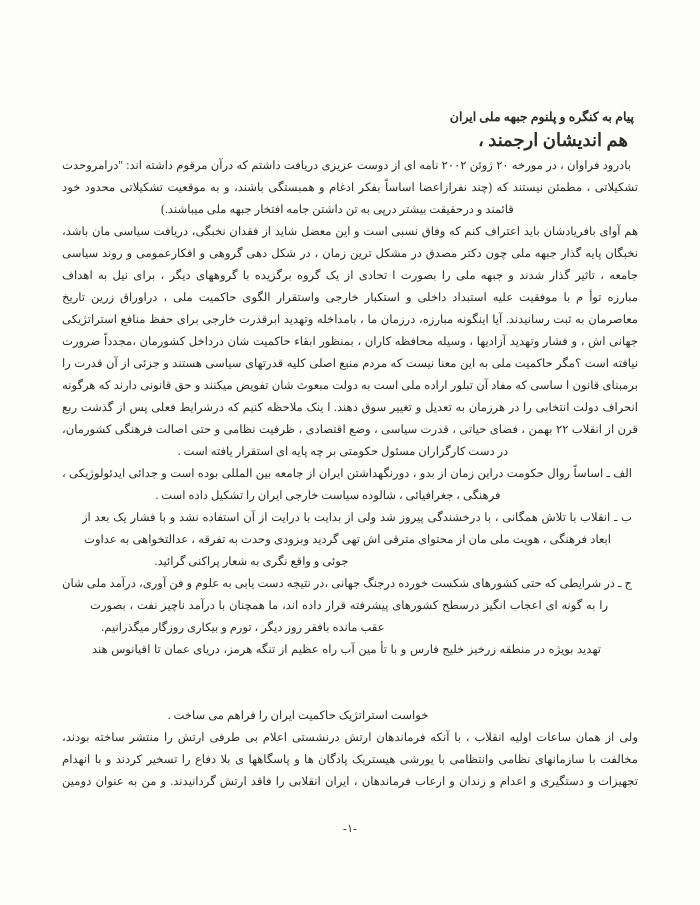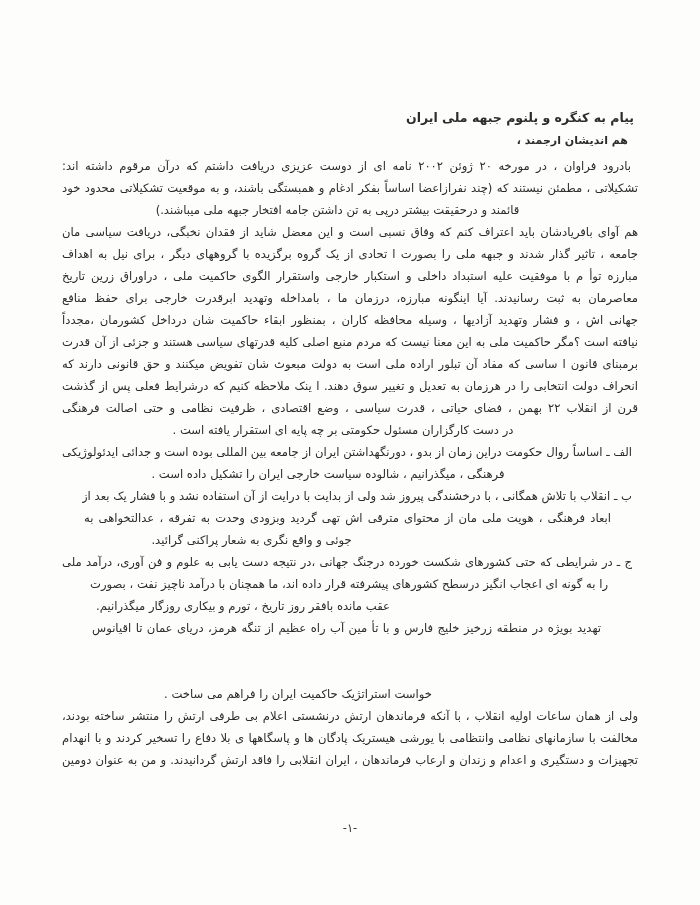--- a/index.html
+++ b/index.html
@@ -8,38 +8,39 @@
     font-family:"DejaVu Sans", sans-serif;
   }
   .page{
     position:relative;
     width:700px;
     height:905px;
     margin:0 auto;
     background:#fdfdfc;
     color:#2e2c2a;
     overflow:hidden;
+    font-family:Liberation Serif, serif;
   }
   .text-col{
     position:absolute;
     top:106px;
     right:62px;
     left:62px;
     direction:rtl;
   }
   .doc-title{
     font-weight:bold;
     font-size:12.5px;
     line-height:23px;
     text-align:right;
     padding-right:4px;
   }
   .doc-salutation{
     font-weight:bold;
-    font-size:11px;
+    font-size:18px;
     line-height:23px;
     text-align:right;
     padding-right:10px;
     margin-bottom:3px;
   }
   .line{
     font-size:11.6px;
     line-height:22px;
     height:22px;
     white-space:nowrap;
@@ -70,37 +71,38 @@
 
 <div class="page">
   <div class="text-col">
     <div class="doc-title">پیام به کنگره و پلنوم جبهه ملی ایران</div>
     <div class="doc-salutation">هم اندیشان ارجمند ،</div>
     <div id="body-lines">
         <div class="line full" style="padding-right: 7px;">بادرود فراوان ، در مورخه ۲۰ ژوئن ۲۰۰۲ نامه ای از دوست عزیزی دریافت داشتم که درآن مرقوم داشته اند: "درامروحدت</div>
         <div class="line full">تشکیلاتی ، مطمئن نیستند که (چند نفرازاعضا اساساً بفکر ادغام و همبستگی باشند، و به موقعیت تشکیلاتی محدود خود</div>
         <div class="line end" style="padding-right: 25px;">قائمند و درحقیقت بیشتر درپی به تن داشتن جامه افتخار جبهه ملی میباشند.)</div>
         <div class="line full">هم آوای بافریادشان باید اعتراف کنم که وفاق نسبی است و این معضل شاید از فقدان نخبگی، دریافت سیاسی مان باشد، زیرا</div>
+        <div class="line full">نخبگان پایه گذار جبهه ملی چون دکتر مصدق در مشکل ترین زمان ، در شکل دهی گروهی و افکارعمومی و روند سیاسی</div>
         <div class="line full">جامعه ، تاثیر گذار شدند و جبهه ملی را بصورت ا تحادی از یک گروه برگزیده با گروههای دیگر ، برای نیل به اهداف</div>
         <div class="line full">مبارزه توأ م با موفقیت علیه استبداد داخلی و استکبار خارجی واستقرار الگوی حاکمیت ملی ، دراوراق زرین تاریخ</div>
         <div class="line full">معاصرمان به ثبت رسانیدند. آیا اینگونه مبارزه، درزمان ما ، بامداخله وتهدید ابرقدرت خارجی برای حفظ منافع استراتژیکی</div>
         <div class="line full">جهانی اش ، و فشار وتهدید آزادیها ، وسیله محافظه کاران ، بمنظور ابقاء حاکمیت شان درداخل کشورمان ،مجدداً ضرورت</div>
         <div class="line full">نیافته است ؟مگر حاکمیت ملی  به این معنا نیست که مردم منبع اصلی کلیه قدرتهای سیاسی هستند و جزئی از آن قدرت را</div>
         <div class="line full">برمبنای قانون ا ساسی که مفاد آن تبلور اراده ملی است به دولت مبعوث شان تفویض میکنند و حق قانونی دارند که هرگونه</div>
         <div class="line full">انحراف دولت انتخابی را در هرزمان به تعدیل و تغییر سوق دهند. ا ینک ملاحظه کنیم که درشرایط فعلی پس از گذشت ربع</div>
         <div class="line full">قرن از انقلاب ۲۲ بهمن ، فضای حیاتی ، قدرت سیاسی ، وضع اقتصادی ، ظرفیت نظامی و حتی اصالت فرهنگی کشورمان،</div>
         <div class="line end" style="padding-right: 14px;">در دست کارگزاران مسئول حکومتی بر چه پایه ای استقرار یافته است .</div>
         <div class="line full" style="padding-right: 6px;">الف ـ اساساً روال حکومت دراین زمان از بدو ، دورنگهداشتن ایران از جامعه بین المللی بوده است و جدائی ایدئولوژیکی ،</div>
-        <div class="line end" style="padding-right: 44px;">فرهنگی ، میگذرانیم ، شالوده سیاست خارجی ایران را تشکیل داده است .</div>
+        <div class="line end" style="padding-right: 44px;">فرهنگی ، جغرافیائی ، شالوده سیاست خارجی ایران را تشکیل داده است .</div>
         <div class="line full" style="padding-right: 6px; margin-left: 20px;">ب ـ انقلاب با تلاش همگانی ، با درخشندگی پیروز شد ولی از بدایت با درایت از آن استفاده نشد و با فشار یک بعد از</div>
         <div class="line full" style="padding-right: 27px; padding-left: 22px;">ابعاد فرهنگی ، هویت ملی مان از محتوای مترقی اش تهی گردید وبزودی وحدت به تفرقه ، عدالتخواهی به عداوت</div>
         <div class="line end" style="padding-right: 197px;">جوئی و واقع نگری به شعار پراکنی گرائید.</div>
         <div class="line full" style="padding-right: 6px;">ج ـ در شرایطی که حتی کشورهای شکست خورده درجنگ جهانی ،در نتیجه دست یابی به علوم و فن آوری، درآمد ملی شان</div>
         <div class="line full" style="padding-right: 30px; padding-left: 28px;">را به گونه ای اعجاب انگیز درسطح کشورهای پیشرفته قرار داده اند، ما همچنان با درآمد ناچیز نفت ، بصورت اجتماعی</div>
-        <div class="line end" style="padding-right: 214px;">عقب مانده بافقر روز تاریخ ، تورم و بیکاری روزگار میگذرانیم.</div>
+        <div class="line end" style="padding-right: 214px;">عقب مانده بافقر روز دیگر ، تورم و بیکاری روزگار میگذرانیم.</div>
         <div class="line full" style="padding-right: 37px; padding-left: 30px;">تهدید بویژه در منطقه زرخیز خلیج فارس و با تأ مین آب راه عظیم از تنگه هرمز، دریای عمان تا اقیانوس هند</div>
         <div class="line end" style="padding-right: 104px; margin-top: 44px;">خواست استراتژیک حاکمیت ایران را فراهم می ساخت .</div>
         <div class="line full">ولی از همان ساعات اولیه انقلاب ، با آنکه فرماندهان ارتش درنشستی اعلام بی طرفی ارتش را منتشر ساخته بودند، عواملی</div>
         <div class="line full">مخالفت با سازمانهای نظامی وانتظامی با یورشی هیستریک پادگان ها و پاسگاهها ی بلا دفاع را تسخیر کردند و با انهدام</div>
         <div class="line full">تجهیزات  و دستگیری و اعدام و زندان و ارعاب فرماندهان ، ایران انقلابی را فاقد ارتش گردانیدند. و من به عنوان دومین</div>
       </div>
   </div>
   <div class="page-number">-۱-</div>
 </div>
 

